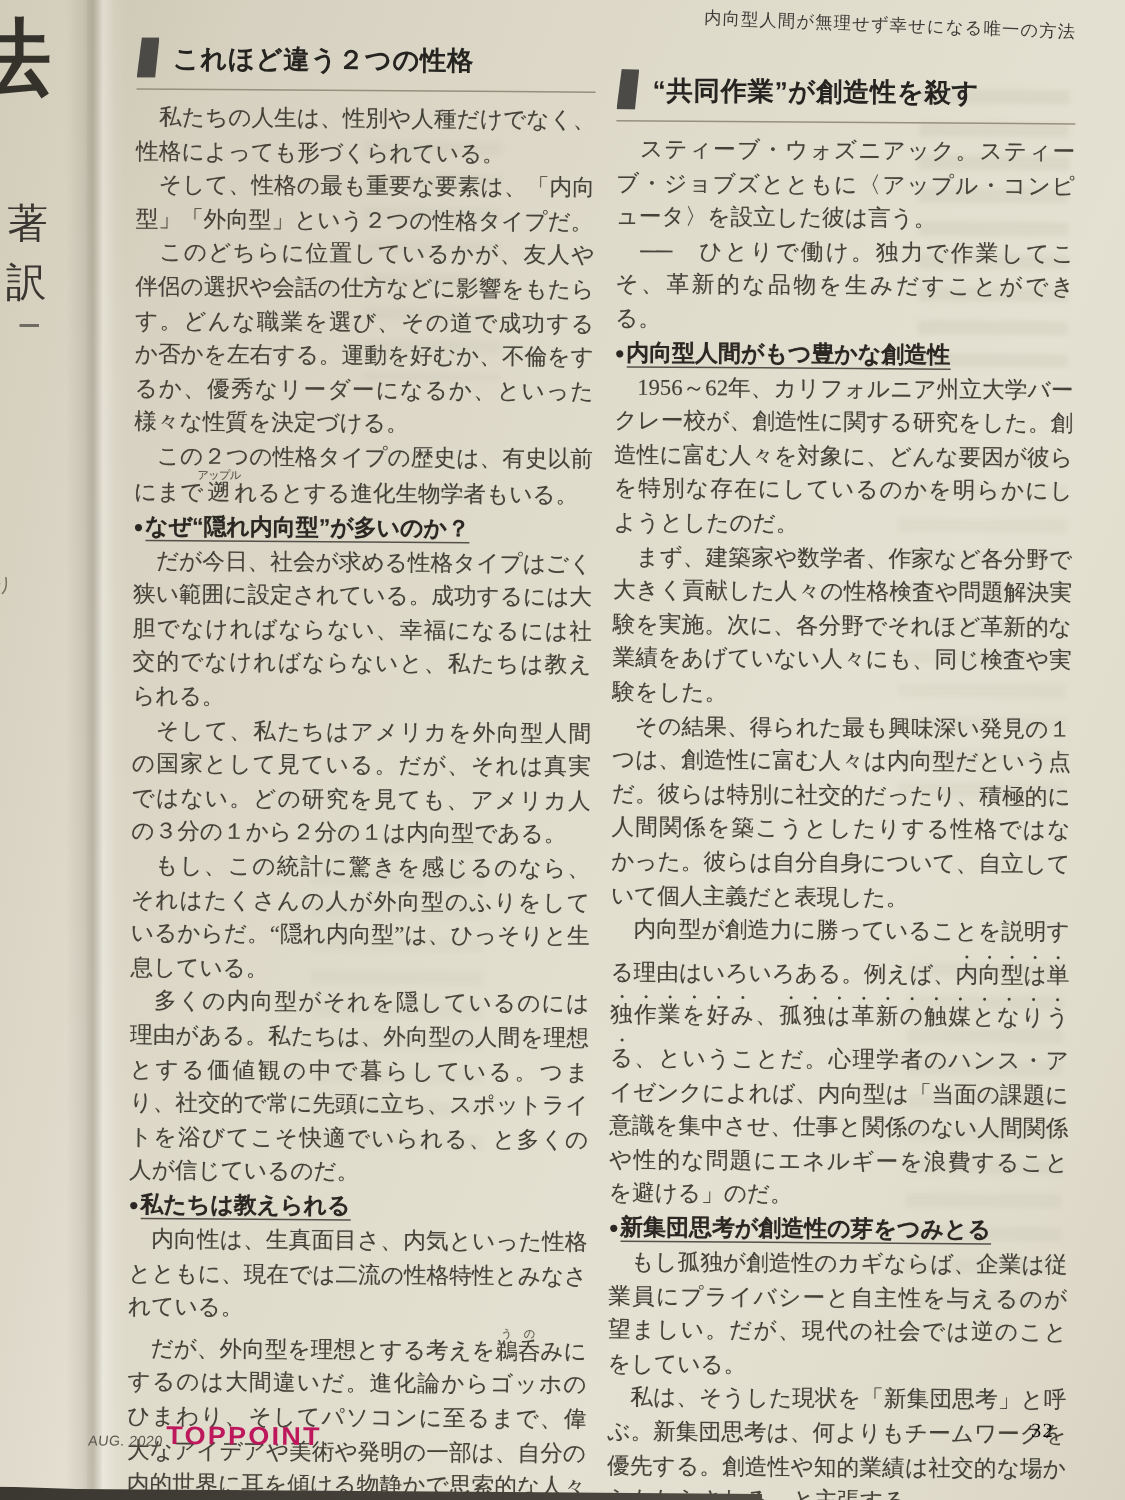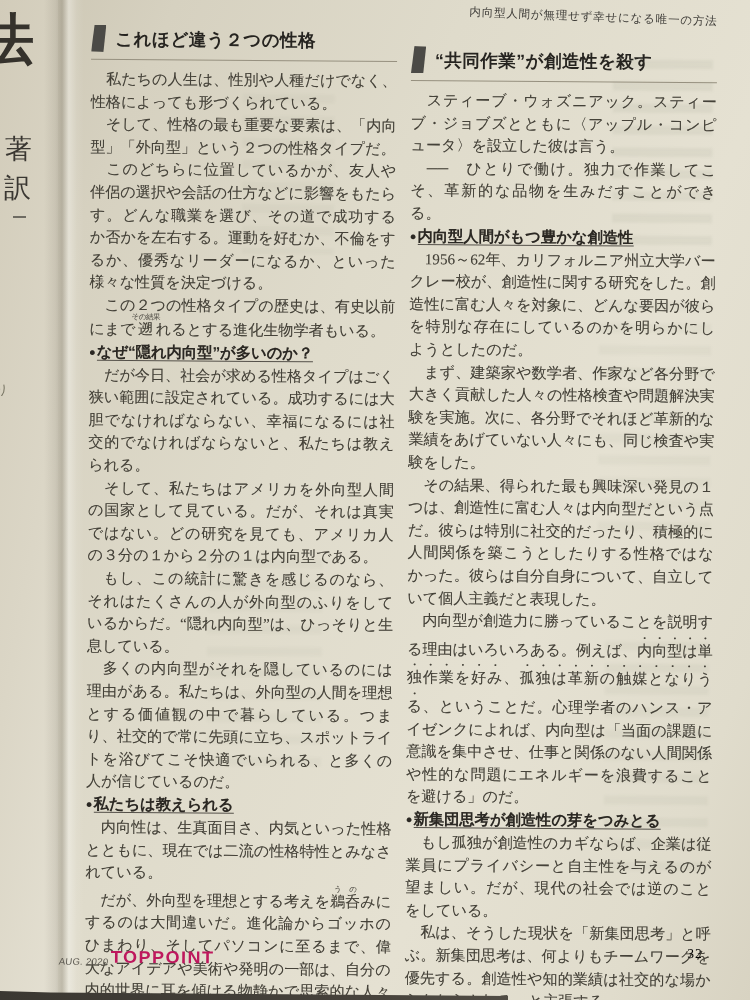--- a/index.html
+++ b/index.html
@@ -135,21 +135,21 @@
 
     <div class="col col-left">
       <div class="col-heading">
         <span class="marker"></span>
         <h2>これほど違う２つの性格</h2>
       </div>
       <div class="body">
           <p>　私たちの人生は、性別や人種だけでなく、性格によっても形づくられている。</p>
           <p>　そして、性格の最も重要な要素は、「内向型」「外向型」という２つの性格タイプだ。</p>
           <p>　このどちらに位置しているかが、友人や伴侶の選択や会話の仕方などに影響をもたらす。どんな職業を選び、その道で成功するか否かを左右する。運動を好むか、不倫をするか、優秀なリーダーになるか、といった様々な性質を決定づける。</p>
-          <p>　この２つの性格タイプの歴史は、有史以前にまで<ruby>遡<rt>その結果</rt></ruby>れるとする進化生物学者もいる。</p>
+          <p>　この２つの性格タイプの歴史は、有史以前にまで<ruby>遡<rt>アップル</rt></ruby>れるとする進化生物学者もいる。</p>
           <p class="subhead"><span class="bullet">●</span><span class="ul">なぜ“隠れ内向型”が多いのか？</span></p>
           <p>　だが今日、社会が求める性格タイプはごく狭い範囲に設定されている。成功するには大胆でなければならない、幸福になるには社交的でなければならないと、私たちは教えられる。</p>
           <p>　そして、私たちはアメリカを外向型人間の国家として見ている。だが、それは真実ではない。どの研究を見ても、アメリカ人の３分の１から２分の１は内向型である。</p>
           <p>　もし、この統計に驚きを感じるのなら、それはたくさんの人が外向型のふりをしているからだ。“隠れ内向型”は、ひっそりと生息している。</p>
           <p>　多くの内向型がそれを隠しているのには理由がある。私たちは、外向型の人間を理想とする価値観の中で暮らしている。つまり、社交的で常に先頭に立ち、スポットライトを浴びてこそ快適でいられる、と多くの人が信じているのだ。</p>
           <p class="subhead"><span class="bullet">●</span><span class="ul">私たちは教えられる</span></p>
           <p>　内向性は、生真面目さ、内気といった性格とともに、現在では二流の性格特性とみなされている。</p>
           <p>　だが、外向型を理想とする考えを<ruby>鵜呑<rt>うの</rt></ruby>みにするのは大間違いだ。進化論からゴッホのひまわり、そしてパソコンに至るまで、偉大なアイデアや美術や発明の一部は、自分の内的世界に耳を傾ける物静かで思索的な人々によるものだ。</p>
         </div>
     </div>

